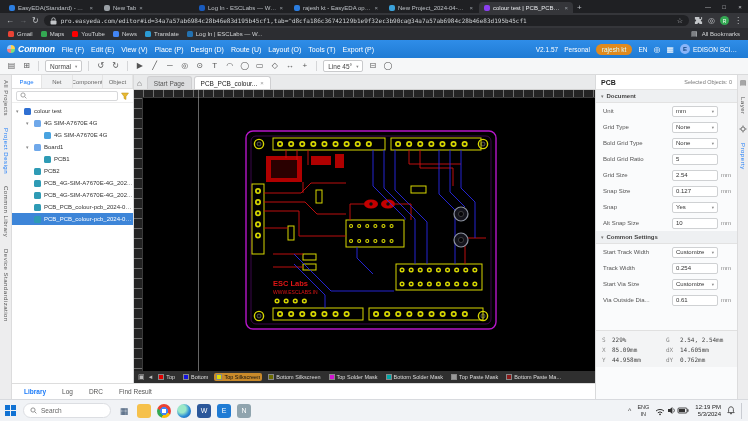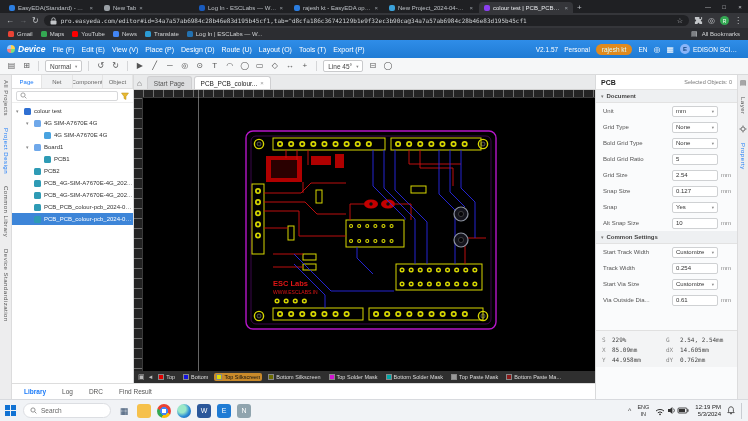--- a/index.html
+++ b/index.html
@@ -242,21 +242,21 @@
       </span>
     <span class="bm-right">
       <span class="pill-ic">▤</span>
       <span>All Bookmarks</span>
     </span>
   </div>
 
   <div class="eda-menubar">
     <span class="brand">
       <span class="brand-dot"></span>
-      <span>Device</span>
+      <span>Common</span>
     </span>
     <span class="menu-item">File (F)</span>
     <span class="menu-item">Edit (E)</span>
     <span class="menu-item">View (V)</span>
     <span class="menu-item">Place (P)</span>
     <span class="menu-item">Design (D)</span>
     <span class="menu-item">Route (U)</span>
     <span class="menu-item">Layout (O)</span>
     <span class="menu-item">Tools (T)</span>
     <span class="menu-item">Export (P)</span>

